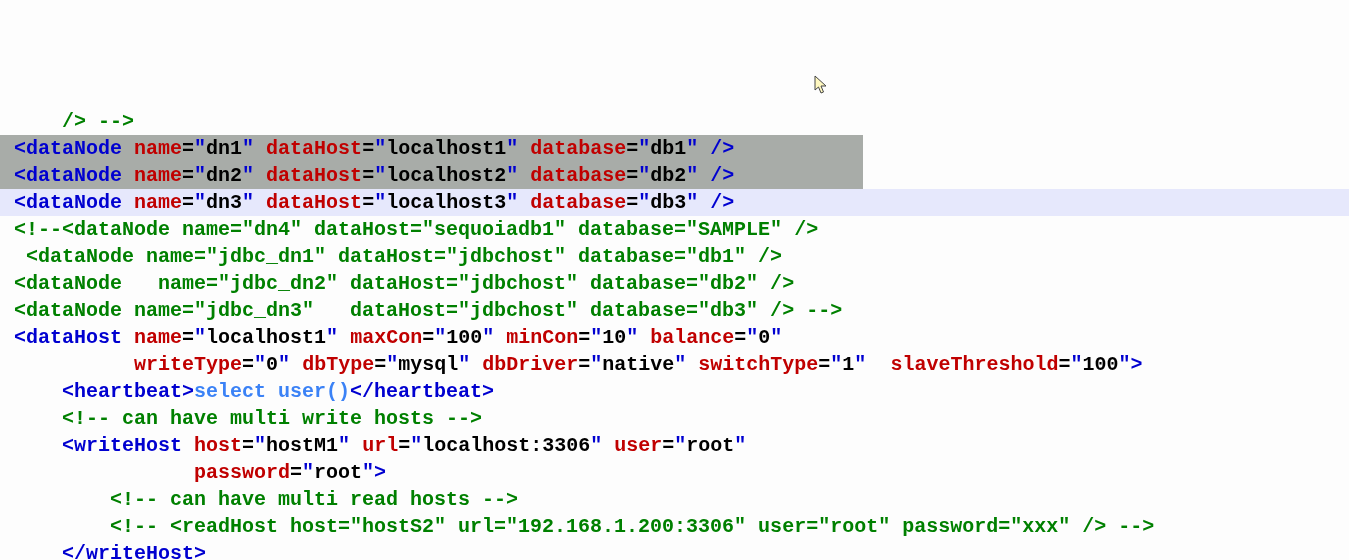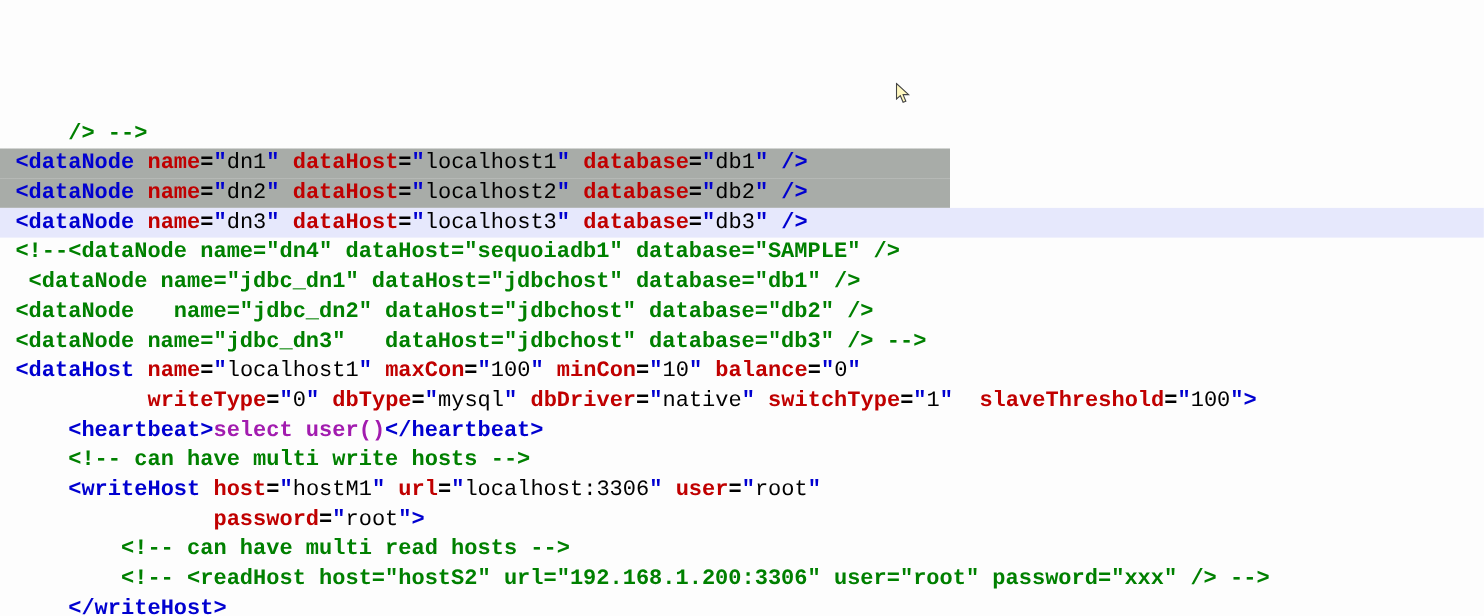--- a/index.html
+++ b/index.html
@@ -19,22 +19,22 @@
   .line {
     display: block;
     height: 27px;
     padding-left: 14px;
   }
   .sel1 { background: linear-gradient(to right, #a8aca8 0%, #a8aca8 64%, #fdfdfd 64%); }
   .sel2 { background: linear-gradient(to right, #a8aca8 0%, #a8aca8 64%, #fdfdfd 64%); }
   .hl   { background: #e6e8fc; }
   .tag { color: #0000d0; }
   .attr { color: #c00000; }
-  .val  { color: #000000; font-weight: normal; }
-  .txt  { color: #a21caf; font-weight: bold; text-align: right; }
+  .val  { color: #000000; font-weight: bold; }
+  .txt  { color: #3b82f6; font-weight: bold; text-align: right; }
   .cmt  { color: #008000; }
   .eq   { color: #000000; }
   .cursor {
     position: absolute;
     width: 16px; height: 20px;
     pointer-events: none;
   }
   .cursor-wrap {
     position: absolute;
     left: 790px; top: 48px;

